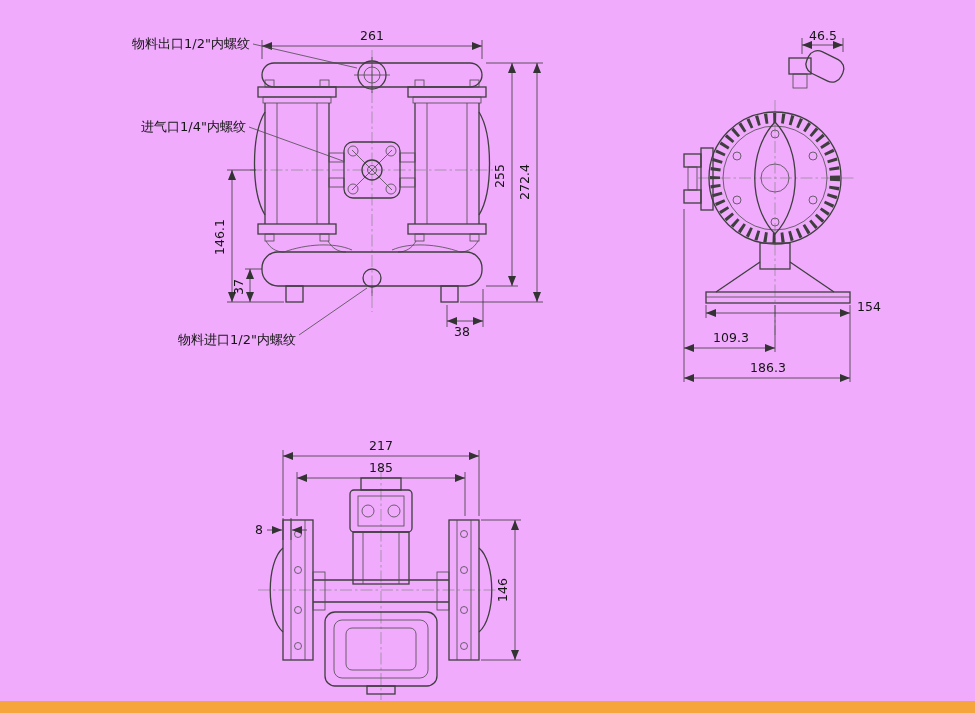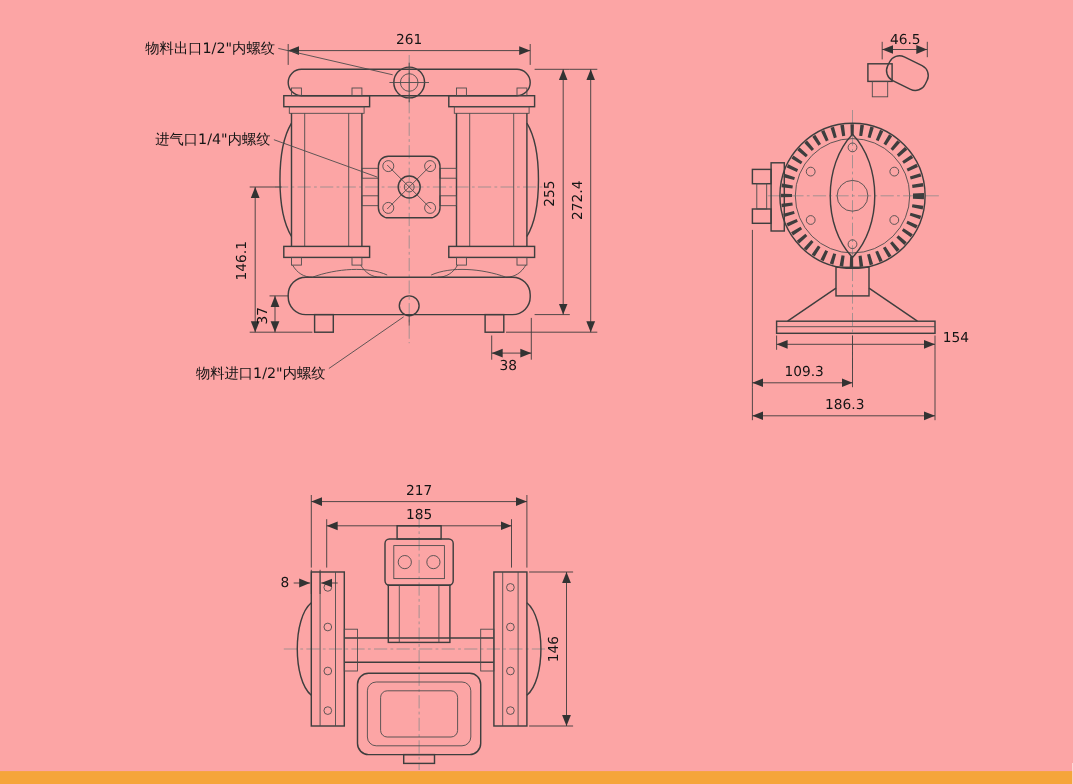--- a/index.html
+++ b/index.html
@@ -1,17 +1,17 @@
 <!DOCTYPE html>
 <html><head>
 <meta charset="utf-8">
 <style>
   html,body { margin:0; padding:0; background:#ffffff; }
   .canvas {
-    width:975px; height:713px; position:relative; background:#fca5a5;
+    width:975px; height:713px; position:relative; background:#f0abfc;
     font-family:"DejaVu Sans","Liberation Sans",sans-serif; overflow:hidden;
   }
   svg { display:block; }
   .ln   { fill:none; stroke:#3e3e3e; stroke-width:1.3; }
   .thin { fill:none; stroke:#4a4a4a; stroke-width:0.8; }
   .cl   { fill:none; stroke:#8a8a8a; stroke-width:0.7; stroke-dasharray:12 3 2.5 3; }
   .rib  { fill:none; stroke:#3e3e3e; stroke-width:10; stroke-dasharray:3 5.5; }
   .ext  { fill:none; stroke:#3a3a3a; stroke-width:0.8; }
   .dim  { fill:none; stroke:#3a3a3a; stroke-width:0.8;
           marker-start:url(#arrow); marker-end:url(#arrow); }

